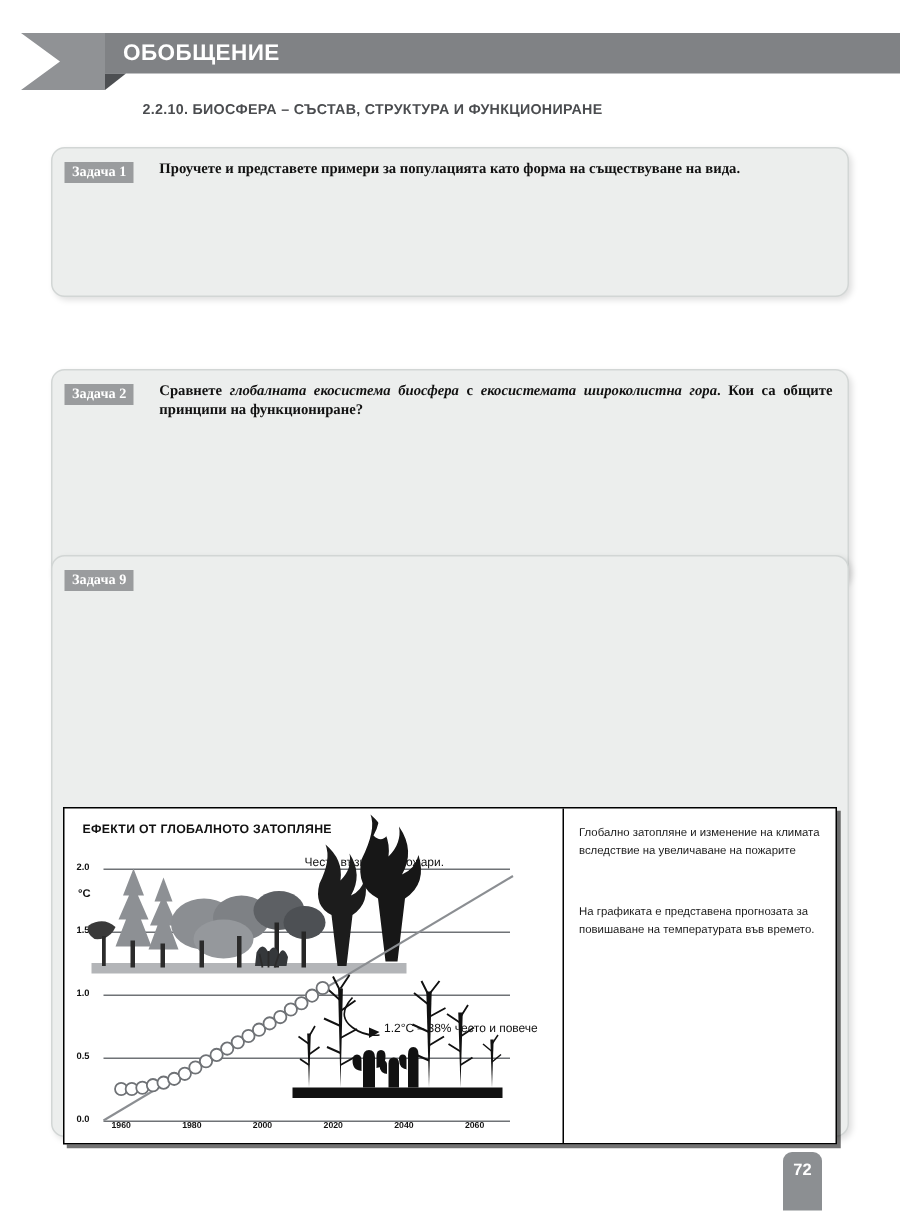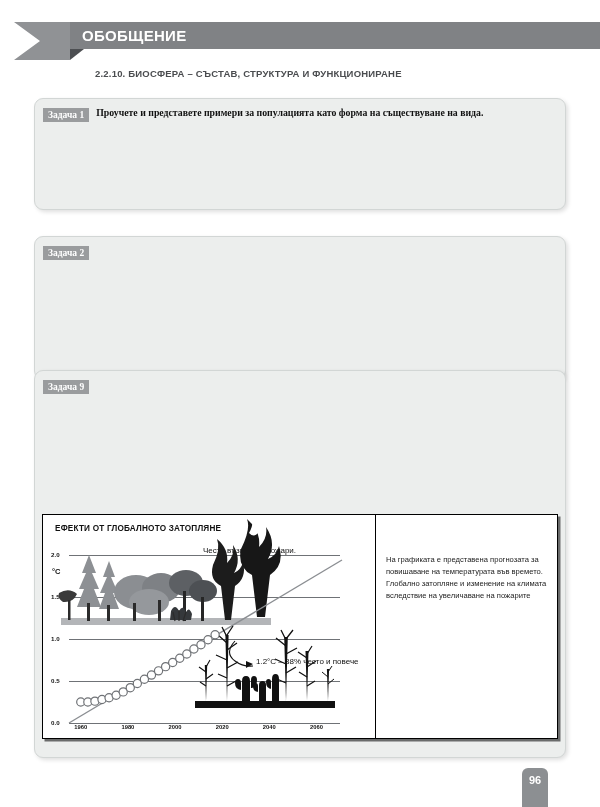--- a/index.html
+++ b/index.html
@@ -88,41 +88,41 @@
     color: #ffffff;
     font-family: "Liberation Serif", serif;
     font-size: 9.5px;
     font-weight: bold;
     padding: 1.5px 5px 1.5px 5px;
     line-height: 11px;
     margin-top: 1px;
     white-space: nowrap;
   }
   .task-text {
-    margin-left: 7px;
+    margin-left: 17px;
     font-family: "Liberation Serif", serif;
     font-size: 9.8px;
     font-weight: bold;
     line-height: 12.6px;
     color: #111111;
     text-align: justify;
   }
   .task-text i {
     font-style: italic;
   }
 
-  #task-1 { top: 98px;  height: 112px; }
-  #task-2 { top: 236px; height: 144px; }
+  #task-1 { top: 98px;  height: 100px; }
+  #task-2 { top: 246px; height: 144px; }
   #task-3 { top: 370px; height: 388px; }
 
   
   #infographic {
     position: absolute;
     left: 42px;
-    top: 514px;
+    top: 538px;
     width: 516px;
     height: 225px;
     background: #ffffff;
     border: 1px solid #000000;
     box-sizing: border-box;
     box-shadow: 2.5px 2.5px 0 rgba(0,0,0,0.55);
     display: flex;
   }
   #chart-pane {
     position: relative;
@@ -222,20 +222,21 @@
 <div class="task-box" id="task-1">
   <div class="task-inner">
     <span class="task-badge">Задача 1</span>
     <span class="task-text">Проучете и представете примери за популацията като форма на съществуване на вида.</span>
   </div>
 </div>
 
 <div class="task-box" id="task-2">
   <div class="task-inner">
     <span class="task-badge">Задача 2</span>
+    <span class="task-text">Сравнете <i>глобалната екосистема биосфера</i> с <i>екосистемата широколистна гора</i>. Кои са общите принципи на функциониране?</span>
   </div>
 </div>
 
 <div class="task-box" id="task-3">
   <div class="task-inner">
     <span class="task-badge">Задача 9</span>
   </div>
 </div>
 
 <div id="infographic">
@@ -379,22 +380,22 @@
             <circle cx="150.90" cy="134.00" r="4.1" fill="#ffffff" stroke="#6f7276" stroke-width="1.2"></circle>
             <circle cx="157.97" cy="129.80" r="4.1" fill="#ffffff" stroke="#6f7276" stroke-width="1.2"></circle>
             <circle cx="165.03" cy="124.75" r="4.1" fill="#ffffff" stroke="#6f7276" stroke-width="1.2"></circle>
             <circle cx="172.10" cy="119.70" r="4.1" fill="#ffffff" stroke="#6f7276" stroke-width="1.2"></circle>
           </g>
       </g>
     </svg>
   </div>
 
   <div id="side-pane">
+    <div class="side-para">Глобално затопляне и изменение на климата вследствие на увеличаване на пожарите</div>
     <div class="side-para second">На графиката е представена прогнозата за повишаване на температурата във времето.</div>
-    <div class="side-para">Глобално затопляне и изменение на климата вследствие на увеличаване на пожарите</div>
   </div>
 </div>
 
 <div style="position:absolute; left:522px; top:768px; width:26px; height:48px;
             background:#8c8f92; border-radius:6px 6px 0 0;
             display:flex; align-items:flex-start; justify-content:center; padding-top:6px;">
-  <span style="color:#ffffff; font-size:11px; font-weight:bold;">96</span>
+  <span style="color:#ffffff; font-size:11px; font-weight:bold;">72</span>
 </div>
 
 </body></html>

